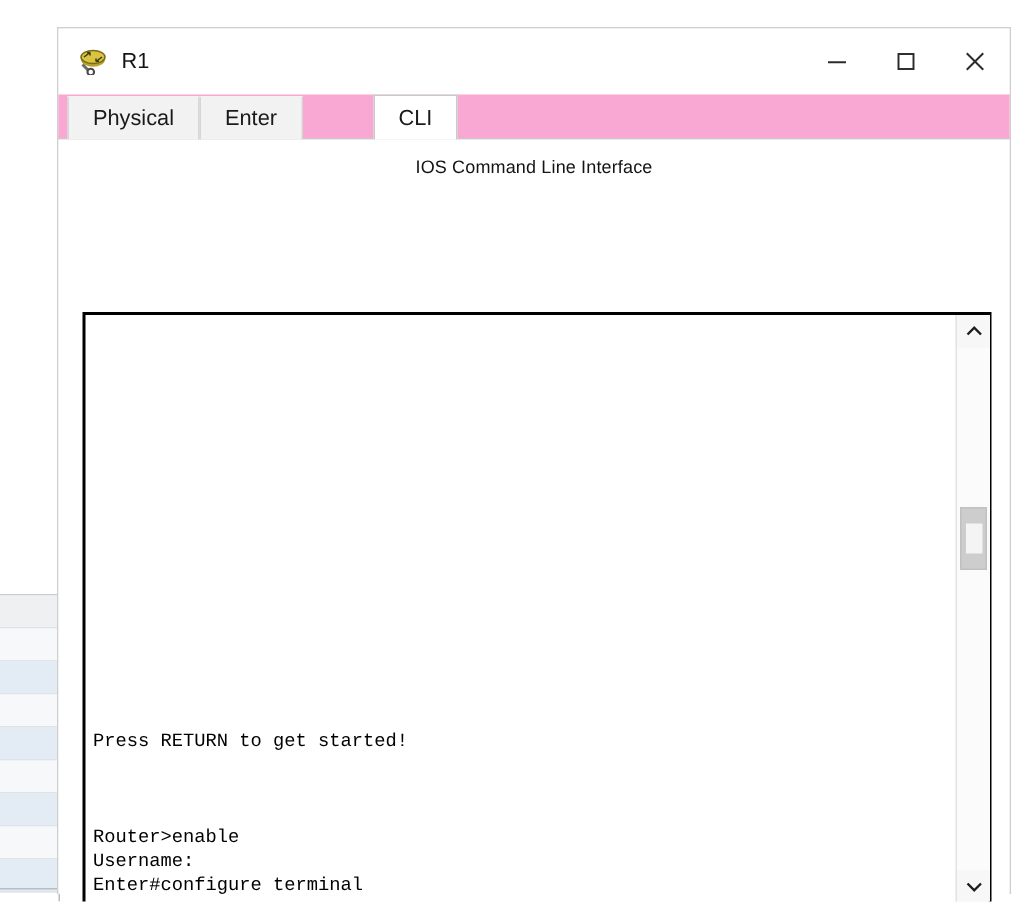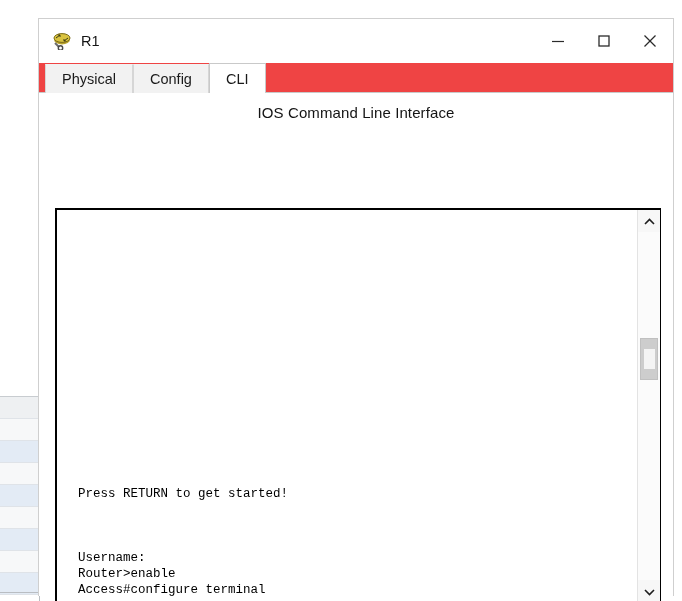--- a/index.html
+++ b/index.html
@@ -110,21 +110,21 @@
     cursor: default;
   }
   .winbtn svg { display: block; }
 
   
   #tabbar {
     height: 30px;
     display: flex;
     align-items: flex-end;
     padding-left: 6px;
-    background: #ef4444;
+    background: #f9a8d4;
     position: relative;
   }
   #tabbar::after {
     content: "";
     position: absolute;
     left: 0; right: 0; bottom: 0;
     height: 1px;
     background: #c9c9c9;
   }
   .tab {
@@ -143,33 +143,34 @@
     z-index: 1;
     cursor: default;
   }
   .tab.active {
     background: #ffffff;
     border-left: 1px solid #c9c9c9;
     border-right: 1px solid #c9c9c9;
     border-top: 1px solid #c9c9c9;
     height: 30px;
     z-index: 3;
+    margin-left: 47px;
   }
 
   
   #panel {
     background: #ffffff;
     height: 503px;
     position: relative;
     box-sizing: border-box;
     border-top: none;
   }
   #panel-heading {
     text-align: center;
-    font-size: 15px;
+    font-size: 12px;
     color: #141414;
     padding-top: 11px;
     padding-bottom: 8px;
     font-family: "Liberation Sans", sans-serif;
     letter-spacing: 0.1px;
   }
 
   
   #terminal-wrap {
     position: absolute;
@@ -185,21 +186,20 @@
   #terminal-text {
     flex: 1 1 auto;
     overflow: hidden;
     padding: 5px 0 0 3px;
     font-family: "Liberation Mono", "DejaVu Sans Mono", monospace;
     font-size: 12.5px;
     line-height: 16px;
     color: #000000;
     white-space: pre;
     position: relative;
-    margin-left: 16px;
   }
   #terminal-lines {
     position: absolute;
     left: 5px;
     bottom: 4px;
     white-space: pre;
   }
   #terminal-lines div { height: 16px; }
 
   
@@ -305,35 +305,35 @@
         </span>
       </div>
     </div>
   </div>
 
   <div id="tabbar">
     <div class="tab">
       <span>Physical</span>
     </div>
     <div class="tab">
-      <span>Config</span>
+      <span>Enter</span>
     </div>
     <div class="tab active">
       <span>CLI</span>
     </div>
   </div>
 
   <div id="panel">
 
     <div id="panel-heading">IOS Command Line Interface</div>
 
     <div id="terminal-wrap">
 
       <div id="terminal-text">
-        <div id="terminal-lines"><div>Press RETURN to get started!</div><div>&nbsp;</div><div>&nbsp;</div><div>&nbsp;</div><div>Username:</div><div>Router&gt;enable</div><div>Access#configure terminal</div></div>
+        <div id="terminal-lines"><div>Press RETURN to get started!</div><div>&nbsp;</div><div>&nbsp;</div><div>&nbsp;</div><div>Router&gt;enable</div><div>Username:</div><div>Enter#configure terminal</div></div>
       </div>
 
       <div id="vscroll">
         <div class="scroll-arrow" id="scroll-arrow-up">
           <span>
             <svg width="11" height="8" viewBox="0 0 11 8">
               <polyline points="1,6 5.5,1.5 10,6" fill="none" stroke="#1e1e1e" stroke-width="1.6"></polyline>
             </svg>
           </span>
         </div>

